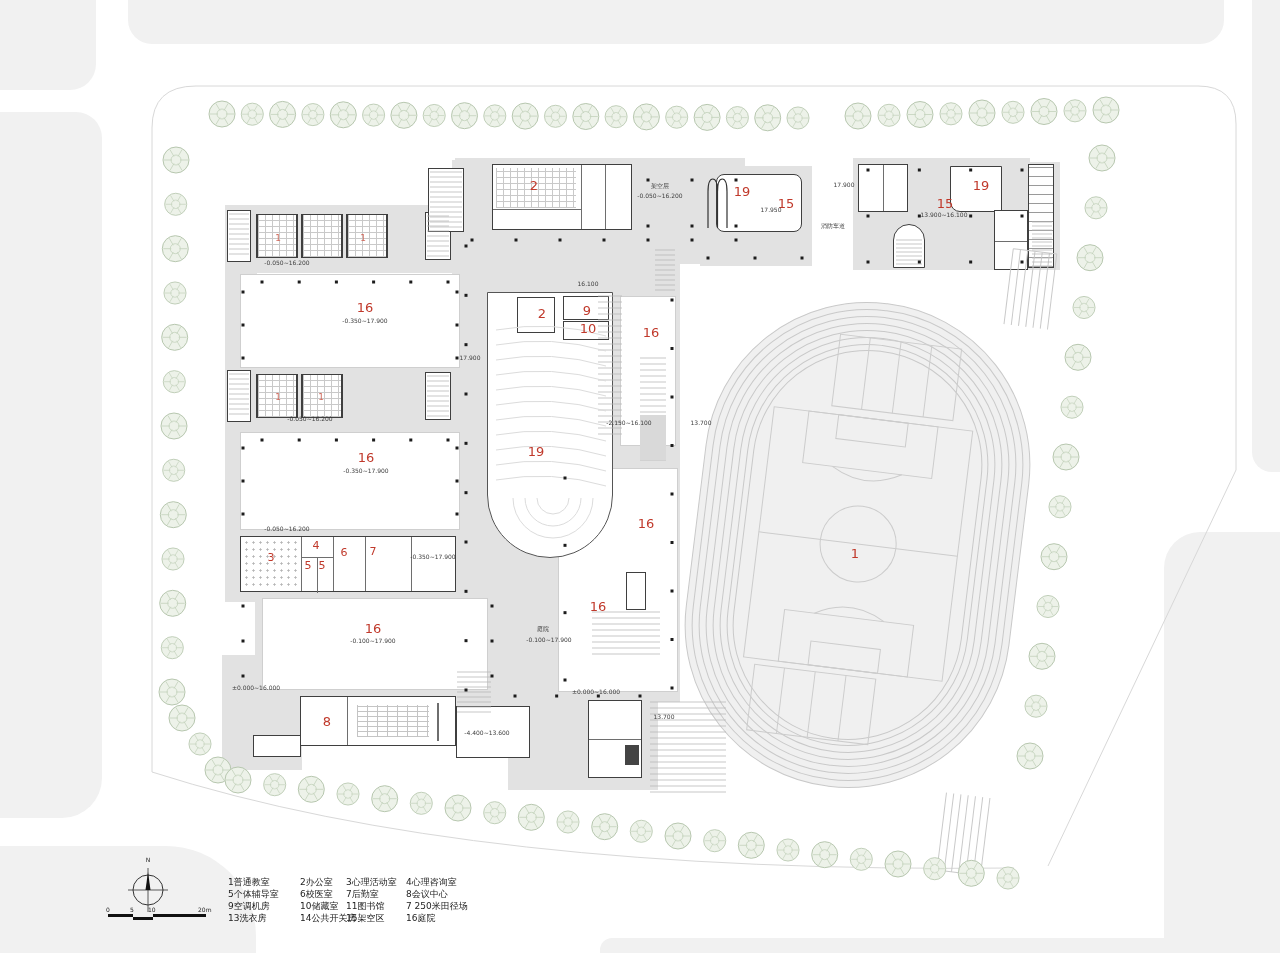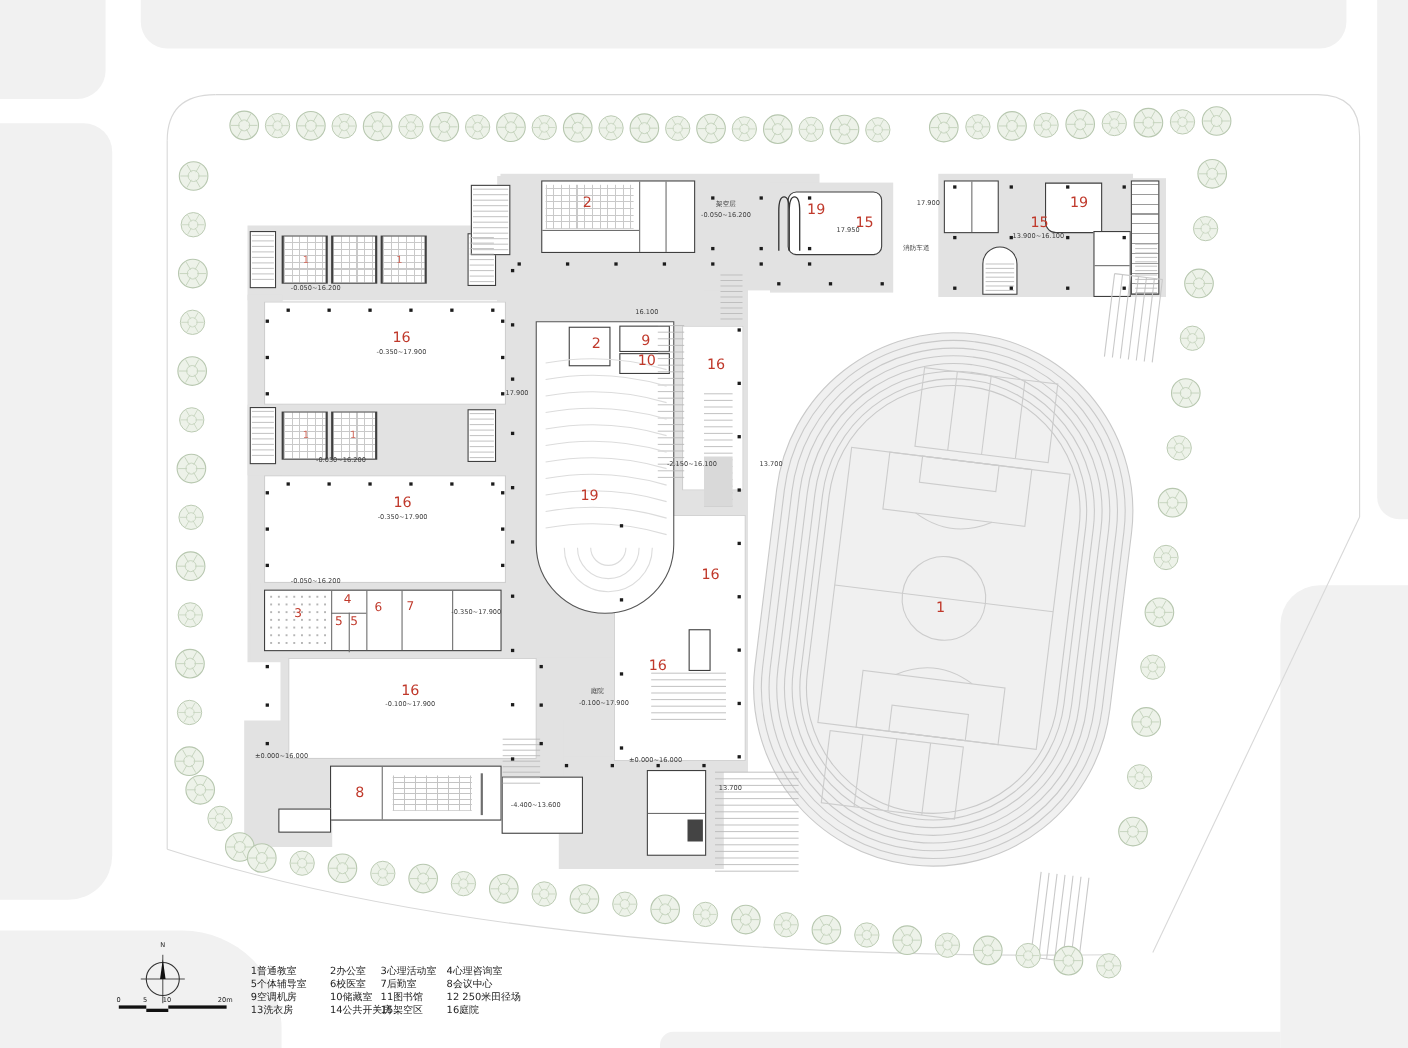--- a/index.html
+++ b/index.html
@@ -598,21 +598,21 @@
       <span class="li">2办公室</span>
       <span class="li">3心理活动室</span>
       <span class="li">4心理咨询室</span>
       <span class="li">5个体辅导室</span>
       <span class="li">6校医室</span>
       <span class="li">7后勤室</span>
       <span class="li">8会议中心</span>
       <span class="li">9空调机房</span>
       <span class="li">10储藏室</span>
       <span class="li">11图书馆</span>
-      <span class="li">12 250米田径场</span>
+      <span class="li">7 250米田径场</span>
       <span class="li">13洗衣房</span>
       <span class="li">14公共开关房</span>
       <span class="li">15架空区</span>
       <span class="li">16庭院</span>
     </div>
 
   <div id="scalebar">
     <div class="seg" style="left:4px;top:8px;width:25px;"></div>
     <div class="seg" style="left:29px;top:11px;width:20px;"></div>
     <div class="seg" style="left:49px;top:8px;width:53px;"></div>

